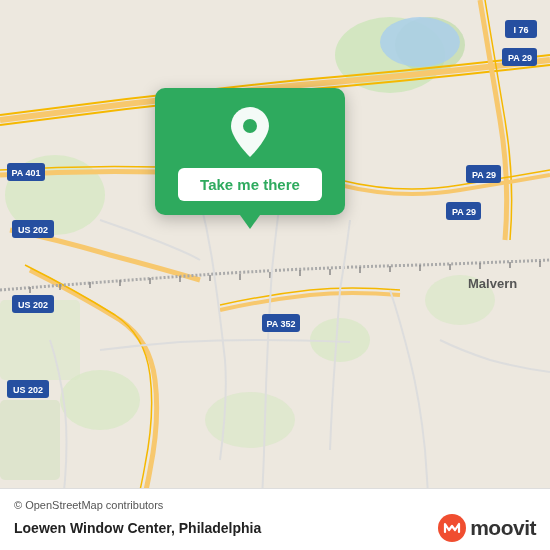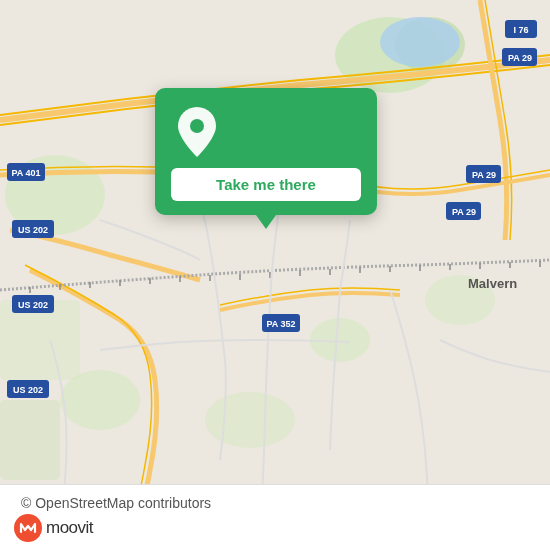--- a/index.html
+++ b/index.html
@@ -26,26 +26,27 @@
       position: absolute;
       top: 0; left: 0;
       width: 100%; height: 100%;
     }
 
     
     #popup-card {
       position: absolute;
       top: 88px;
       left: 155px;
-      width: 222px;
+      width: 190px;
       background: #2eaa5e;
       border-radius: 10px;
       padding: 18px 16px 14px 16px;
       display: flex;
       flex-direction: column;
+      align-items: center;
       box-shadow: 0 4px 16px rgba(0,0,0,0.25);
       z-index: 10;
     }
 
     #popup-card::after {
       content: '';
       position: absolute;
       bottom: -14px;
       left: 50%;
       transform: translateX(-50%);
@@ -82,24 +83,23 @@
       bottom: 0;
       left: 0;
       width: 100%;
       background: white;
       padding: 10px 14px 8px 14px;
       z-index: 10;
       border-top: 1px solid #ddd;
     }
 
     #attribution {
-      font-size: 14px;
+      font-size: 11px;
       color: #555;
       margin-bottom: 3px;
-      margin-left: 7px;
     }
 
     #location-name-row {
       display: flex;
       align-items: center;
       justify-content: space-between;
     }
 
     #location-name {
       font-size: 14px;
@@ -112,22 +112,22 @@
       align-items: center;
       gap: 4px;
     }
 
     #moovit-icon {
       width: 28px;
       height: 28px;
     }
 
     #moovit-text {
-      font-size: 17px;
-      font-weight: 400;
+      font-size: 21px;
+      font-weight: 700;
       color: #333;
       letter-spacing: -0.5px;
     }
   </style>
 </head>
 <body>
 
 <div id="map-container">
 
   <svg id="map-svg" viewBox="0 0 550 550" xmlns="http://www.w3.org/2000/svg">
@@ -238,20 +238,21 @@
         <path d="M23,2 C12.5,2 4,10.5 4,21 C4,33.5 23,52 23,52 C23,52 42,33.5 42,21 C42,10.5 33.5,2 23,2 Z" fill="white" opacity="0.95"></path>
         <circle cx="23" cy="21" r="7" fill="#2eaa5e"></circle>
       </svg>
     </div>
     <button id="take-me-there-btn">Take me there</button>
   </div>
 
   <div id="bottom-bar">
     <div id="attribution">© OpenStreetMap contributors</div>
     <div id="location-name-row">
+      <span id="location-name">Loewen Window Center, Philadelphia</span>
       <div id="moovit-logo">
 
         <svg id="moovit-icon" viewBox="0 0 28 28" xmlns="http://www.w3.org/2000/svg">
           <circle cx="14" cy="14" r="14" fill="#f04e30"></circle>
           <path d="M7,18 L7,10 L11,16 L14,12 L17,16 L21,10 L21,18" stroke="white" stroke-width="2.2" fill="none" stroke-linejoin="round" stroke-linecap="round"></path>
         </svg>
         <span id="moovit-text">moovit</span>
       </div>
     </div>
   </div>

